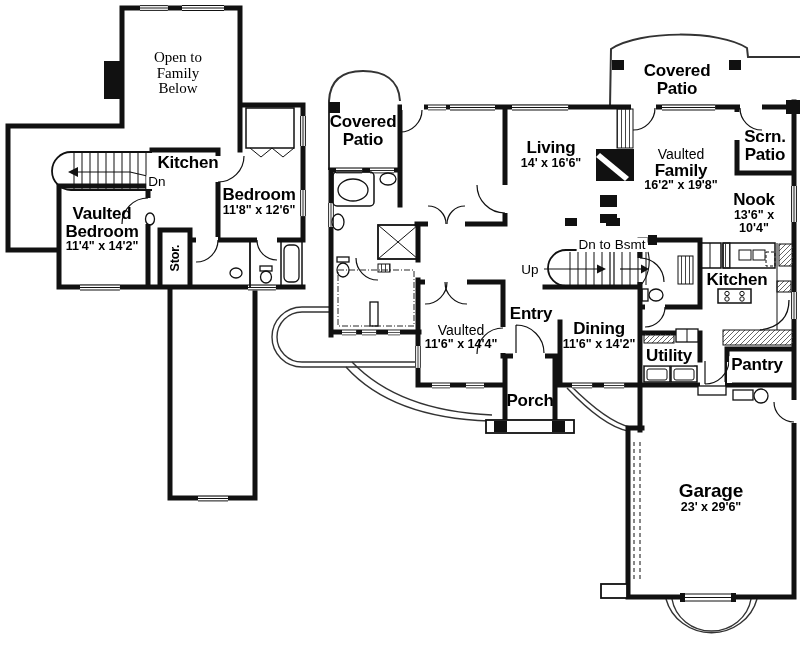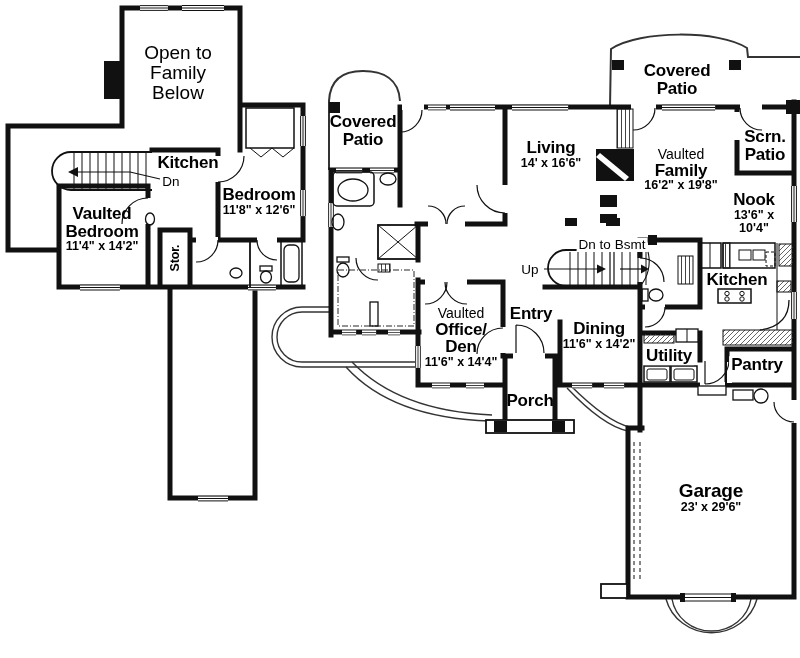--- a/index.html
+++ b/index.html
@@ -3,21 +3,21 @@
 <meta charset="utf-8">
 <style>
   html,body{margin:0;padding:0;background:#fff;}
   #plan{position:relative;width:800px;height:658px;background:#ffffff;overflow:hidden;
         font-family:"Liberation Sans", sans-serif;}
   #plan svg{position:absolute;left:0;top:0;}
   .lbl{position:absolute;transform:translate(-50%,-50%);text-align:center;color:#000;
        white-space:pre-line;line-height:1.04;pointer-events:none;}
   .nm{display:block;font-weight:700;font-size:17px;letter-spacing:-0.2px;}
   .nm-lg{font-size:19px;}
-  .nm-light{display:block;font-weight:400;font-size:19px;}
+  .nm-light{display:block;font-weight:400;font-size:15px;font-family:Liberation Serif, serif;}
   .pfx{display:block;font-weight:400;font-size:14px;}
   .dm{display:block;font-weight:700;font-size:12.5px;}
   .sm{display:block;font-weight:400;font-size:13.5px;}
   .bgw{background:#fff;padding:0 2px;}
   .rot{transform:translate(-50%,-50%) rotate(-90deg);}
 </style>
 </head>
 <body>
 
 <div id="plan">
@@ -278,43 +278,42 @@
     <rect x="565" y="218" width="12" height="8"></rect>
     <rect x="606" y="218" width="14" height="8"></rect>
     <rect x="648" y="235" width="9" height="10"></rect>
   </g>
 </svg>
 
 <div class="lbl" style="left:178px;top:73px"><span class="nm-light">Open to
 Family
 Below</span></div>
 <div class="lbl" style="left:188px;top:163px"><span class="nm">Kitchen</span></div>
-<div class="lbl bgw" style="left:171px;top:182px"><span class="sm">Dn</span></div>
+<div class="lbl bgw" style="left:157px;top:182px"><span class="sm">Dn</span></div>
 <div class="lbl" style="left:259px;top:201px"><span class="nm">Bedroom</span><span class="dm">11'8" x 12'6"</span></div>
 <div class="lbl" style="left:102px;top:229px"><span class="nm">Vaulted
 Bedroom</span><span class="dm">11'4" x 14'2"</span></div>
 <div class="lbl rot" style="left:175px;top:258px"><span class="nm" style="font-size:12.5px">Stor.</span></div>
 
 <div class="lbl" style="left:363px;top:131px"><span class="nm">Covered
 Patio</span></div>
 <div class="lbl" style="left:551px;top:154px"><span class="nm">Living</span><span class="dm">14' x 16'6"</span></div>
 <div class="lbl" style="left:677px;top:80px"><span class="nm">Covered
 Patio</span></div>
 <div class="lbl" style="left:765px;top:146px"><span class="nm">Scrn.
 Patio</span></div>
 <div class="lbl" style="left:681px;top:170px"><span class="pfx">Vaulted</span><span class="nm">Family</span><span class="dm">16'2" x 19'8"</span></div>
 <div class="lbl" style="left:754px;top:213px"><span class="nm">Nook</span><span class="dm">13'6" x
 10'4"</span></div>
 
 <div class="lbl bgw" style="left:612px;top:245px"><span class="sm">Dn to Bsmt</span></div>
 <div class="lbl bgw" style="left:530px;top:270px"><span class="sm">Up</span></div>
 <div class="lbl" style="left:737px;top:280px"><span class="nm">Kitchen</span></div>
 
-<div class="lbl" style="left:461px;top:337px"><span class="pfx">Vaulted</span><span class="nm">Office/
-Den</span><span class="dm">11'6" x 14'4"</span></div>
+<div class="lbl" style="left:461px;top:337px"><span class="pfx">Vaulted</span><span class="dm">11'6" x 14'4"</span></div>
 <div class="lbl" style="left:531px;top:314px"><span class="nm">Entry</span></div>
 <div class="lbl" style="left:599px;top:335px"><span class="nm">Dining</span><span class="dm">11'6" x 14'2"</span></div>
 <div class="lbl bgw" style="left:669px;top:356px"><span class="nm">Utility</span></div>
 <div class="lbl bgw" style="left:757px;top:365px"><span class="nm">Pantry</span></div>
 <div class="lbl" style="left:530px;top:401px"><span class="nm">Porch</span></div>
 <div class="lbl" style="left:711px;top:497px"><span class="nm nm-lg">Garage</span><span class="dm">23' x 29'6"</span></div>
 
 </div>
 
 </body></html>

